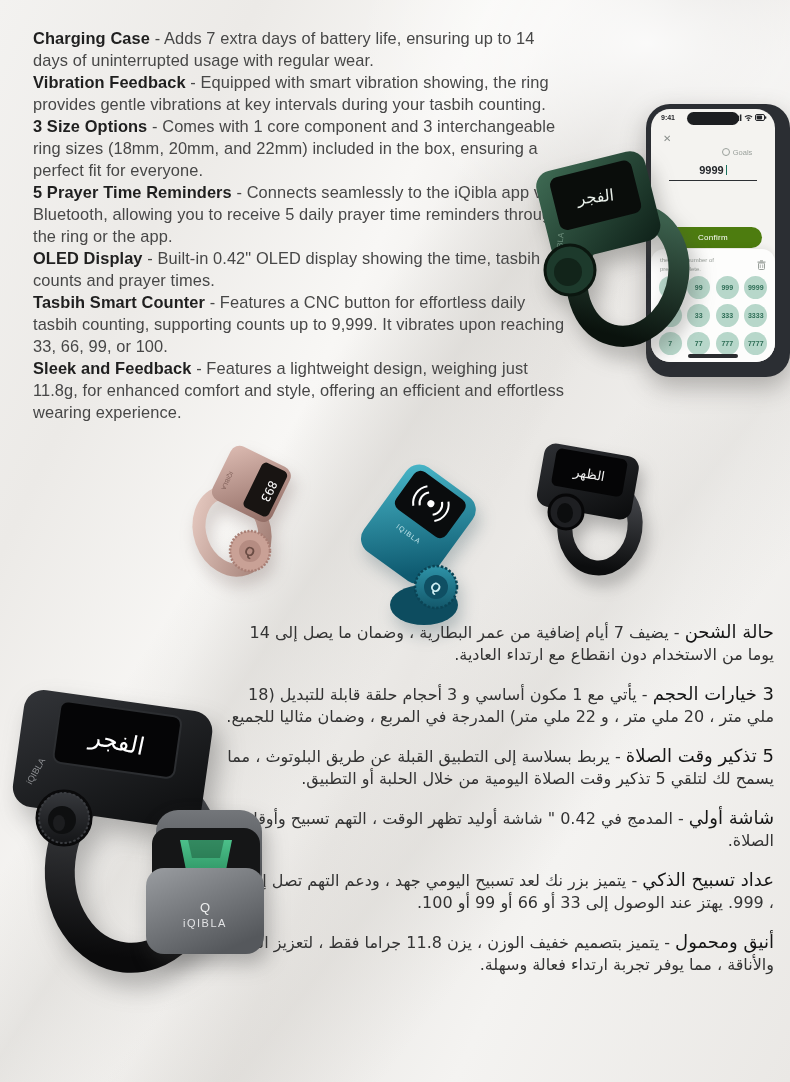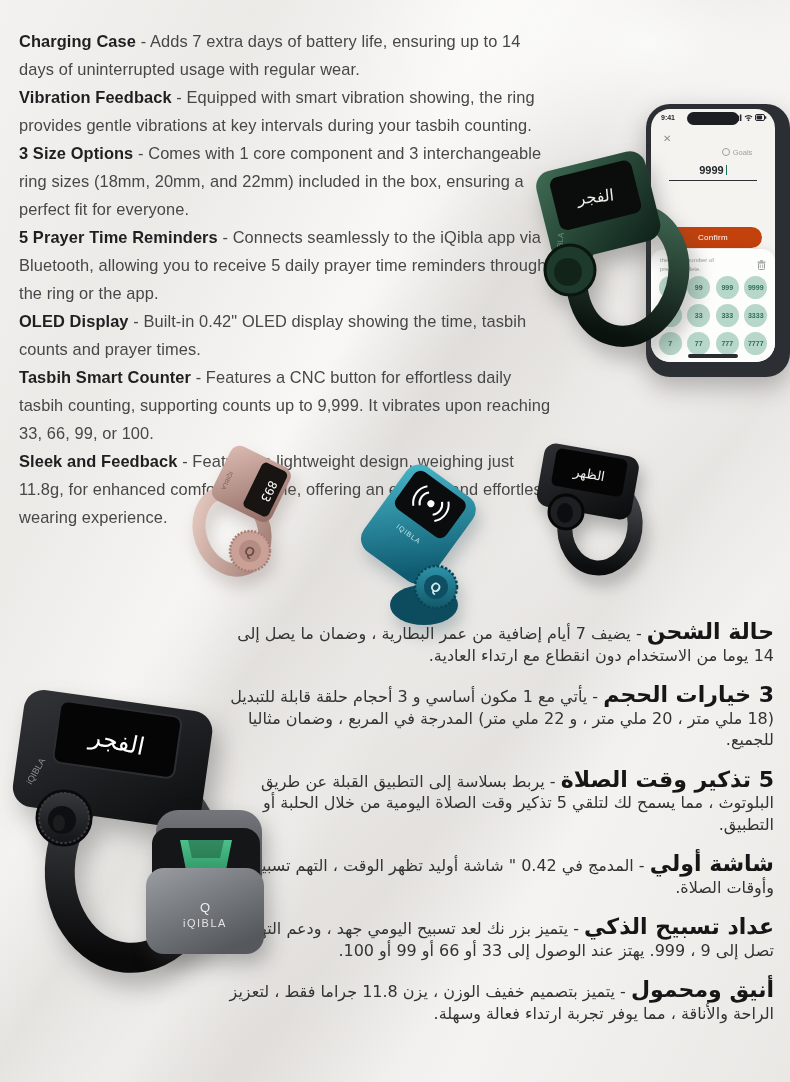--- a/index.html
+++ b/index.html
@@ -6,43 +6,43 @@
   .page{
     position:relative;width:790px;height:1082px;overflow:hidden;
     font-family:"Liberation Sans","DejaVu Sans",sans-serif;
     background:
       radial-gradient(ellipse 420px 260px at 82% 4%, rgba(255,255,255,.85), rgba(255,255,255,0) 70%),
       linear-gradient(123deg, rgba(255,255,255,0) 38%, rgba(198,195,190,.38) 46%, rgba(255,255,255,0) 55%),
       linear-gradient(128deg, rgba(255,255,255,0) 58%, rgba(203,200,195,.30) 66%, rgba(255,255,255,0) 75%),
       linear-gradient(115deg,#f3f2f0 0%,#eceae7 20%,#f8f7f5 38%,#e9e7e4 56%,#f4f3f1 74%,#eae8e5 100%);
   }
   
-  .en-block{position:absolute;left:19px;top:27px;width:532px;font-size:16.4px;line-height:28px;color:#474747;letter-spacing:.1px;}
+  .en-block{position:absolute;left:33px;top:27px;width:532px;font-size:16.4px;line-height:22px;color:#474747;letter-spacing:.1px;}
   .en-block p{margin:0;}
   .en-block b{color:#1f1f1f;font-weight:700;}
   
   .ar-block{position:absolute;right:16px;top:621px;width:552px;direction:rtl;text-align:right;
     font-family:"DejaVu Sans","Liberation Sans",sans-serif;font-size:16px;line-height:21.5px;color:#333;}
   .ar-block p{margin:0 0 18px 0;}
-  .ar-block b{color:#161616;font-weight:700;font-size:22px;}
+  .ar-block b{color:#161616;font-weight:400;font-size:18px;}
   
   .phone{position:absolute;left:646px;top:104px;width:134px;height:263px;background:#2b2e33;border-radius:24px;
     box-shadow:0 10px 24px rgba(60,58,55,.35);padding:5px;z-index:2;}
   .screen{position:relative;width:124px;height:253px;background:#f4f3f0;border-radius:19px;overflow:hidden;}
   .notch{position:absolute;top:3px;left:50%;transform:translateX(-50%);width:52px;height:13px;background:#1c1e21;border-radius:8px;}
   .statusbar{position:absolute;top:5px;left:10px;right:8px;display:flex;justify-content:space-between;align-items:center;
     font-size:7px;font-weight:bold;color:#24262a;}
   .sbicons{display:flex;gap:2px;align-items:center;}
   .close{position:absolute;top:25px;left:12px;font-size:10px;color:#8a8f8c;line-height:1;cursor:default;}
   .goals-row{position:absolute;top:39px;left:0;width:100%;text-align:center;font-size:7.5px;color:#9ba19c;padding-left:24px;}
   .goal-ic{display:inline-block;width:6px;height:6px;border:1px solid #9ba19c;border-radius:50%;margin-right:3px;vertical-align:-1px;}
   .goal-input{position:absolute;top:55px;left:18px;right:18px;text-align:center;font-size:11px;font-weight:bold;color:#23262a;
     border-bottom:1px solid #2c2f33;padding-bottom:4px;}
   .cursor{display:inline-block;width:1px;height:10px;background:#17705c;margin-left:2px;vertical-align:-1px;}
-  .confirm{position:absolute;top:118px;left:13px;right:13px;height:21px;background:#c2410c;color:#fff;font-size:8px;
+  .confirm{position:absolute;top:118px;left:13px;right:13px;height:21px;background:#4d7c0f;color:#fff;font-size:8px;
     border-radius:11px;display:flex;align-items:center;justify-content:center;letter-spacing:.3px;}
   .sheet{position:absolute;left:0;right:0;top:140px;bottom:0;background:#fdfdfc;border-radius:13px 13px 0 0;
     box-shadow:0 -2px 6px rgba(0,0,0,.06);}
   .helper{position:absolute;top:7px;left:9px;font-size:6px;color:#9aa09b;line-height:1.55;}
   .trash{position:absolute;top:7px;right:9px;}
   .chipgrid{position:absolute;top:27px;left:5px;right:5px;display:grid;grid-template-columns:repeat(4,1fr);row-gap:5px;justify-items:center;}
   .chip{width:23px;height:23px;border-radius:50%;background:#b7d7ca;color:#2f6e57;font-size:7px;font-weight:bold;
     display:flex;align-items:center;justify-content:center;}
   .homebar{position:absolute;bottom:4px;left:50%;transform:translateX(-50%);width:50px;height:4px;border-radius:2px;background:#2a2c2f;}
   

